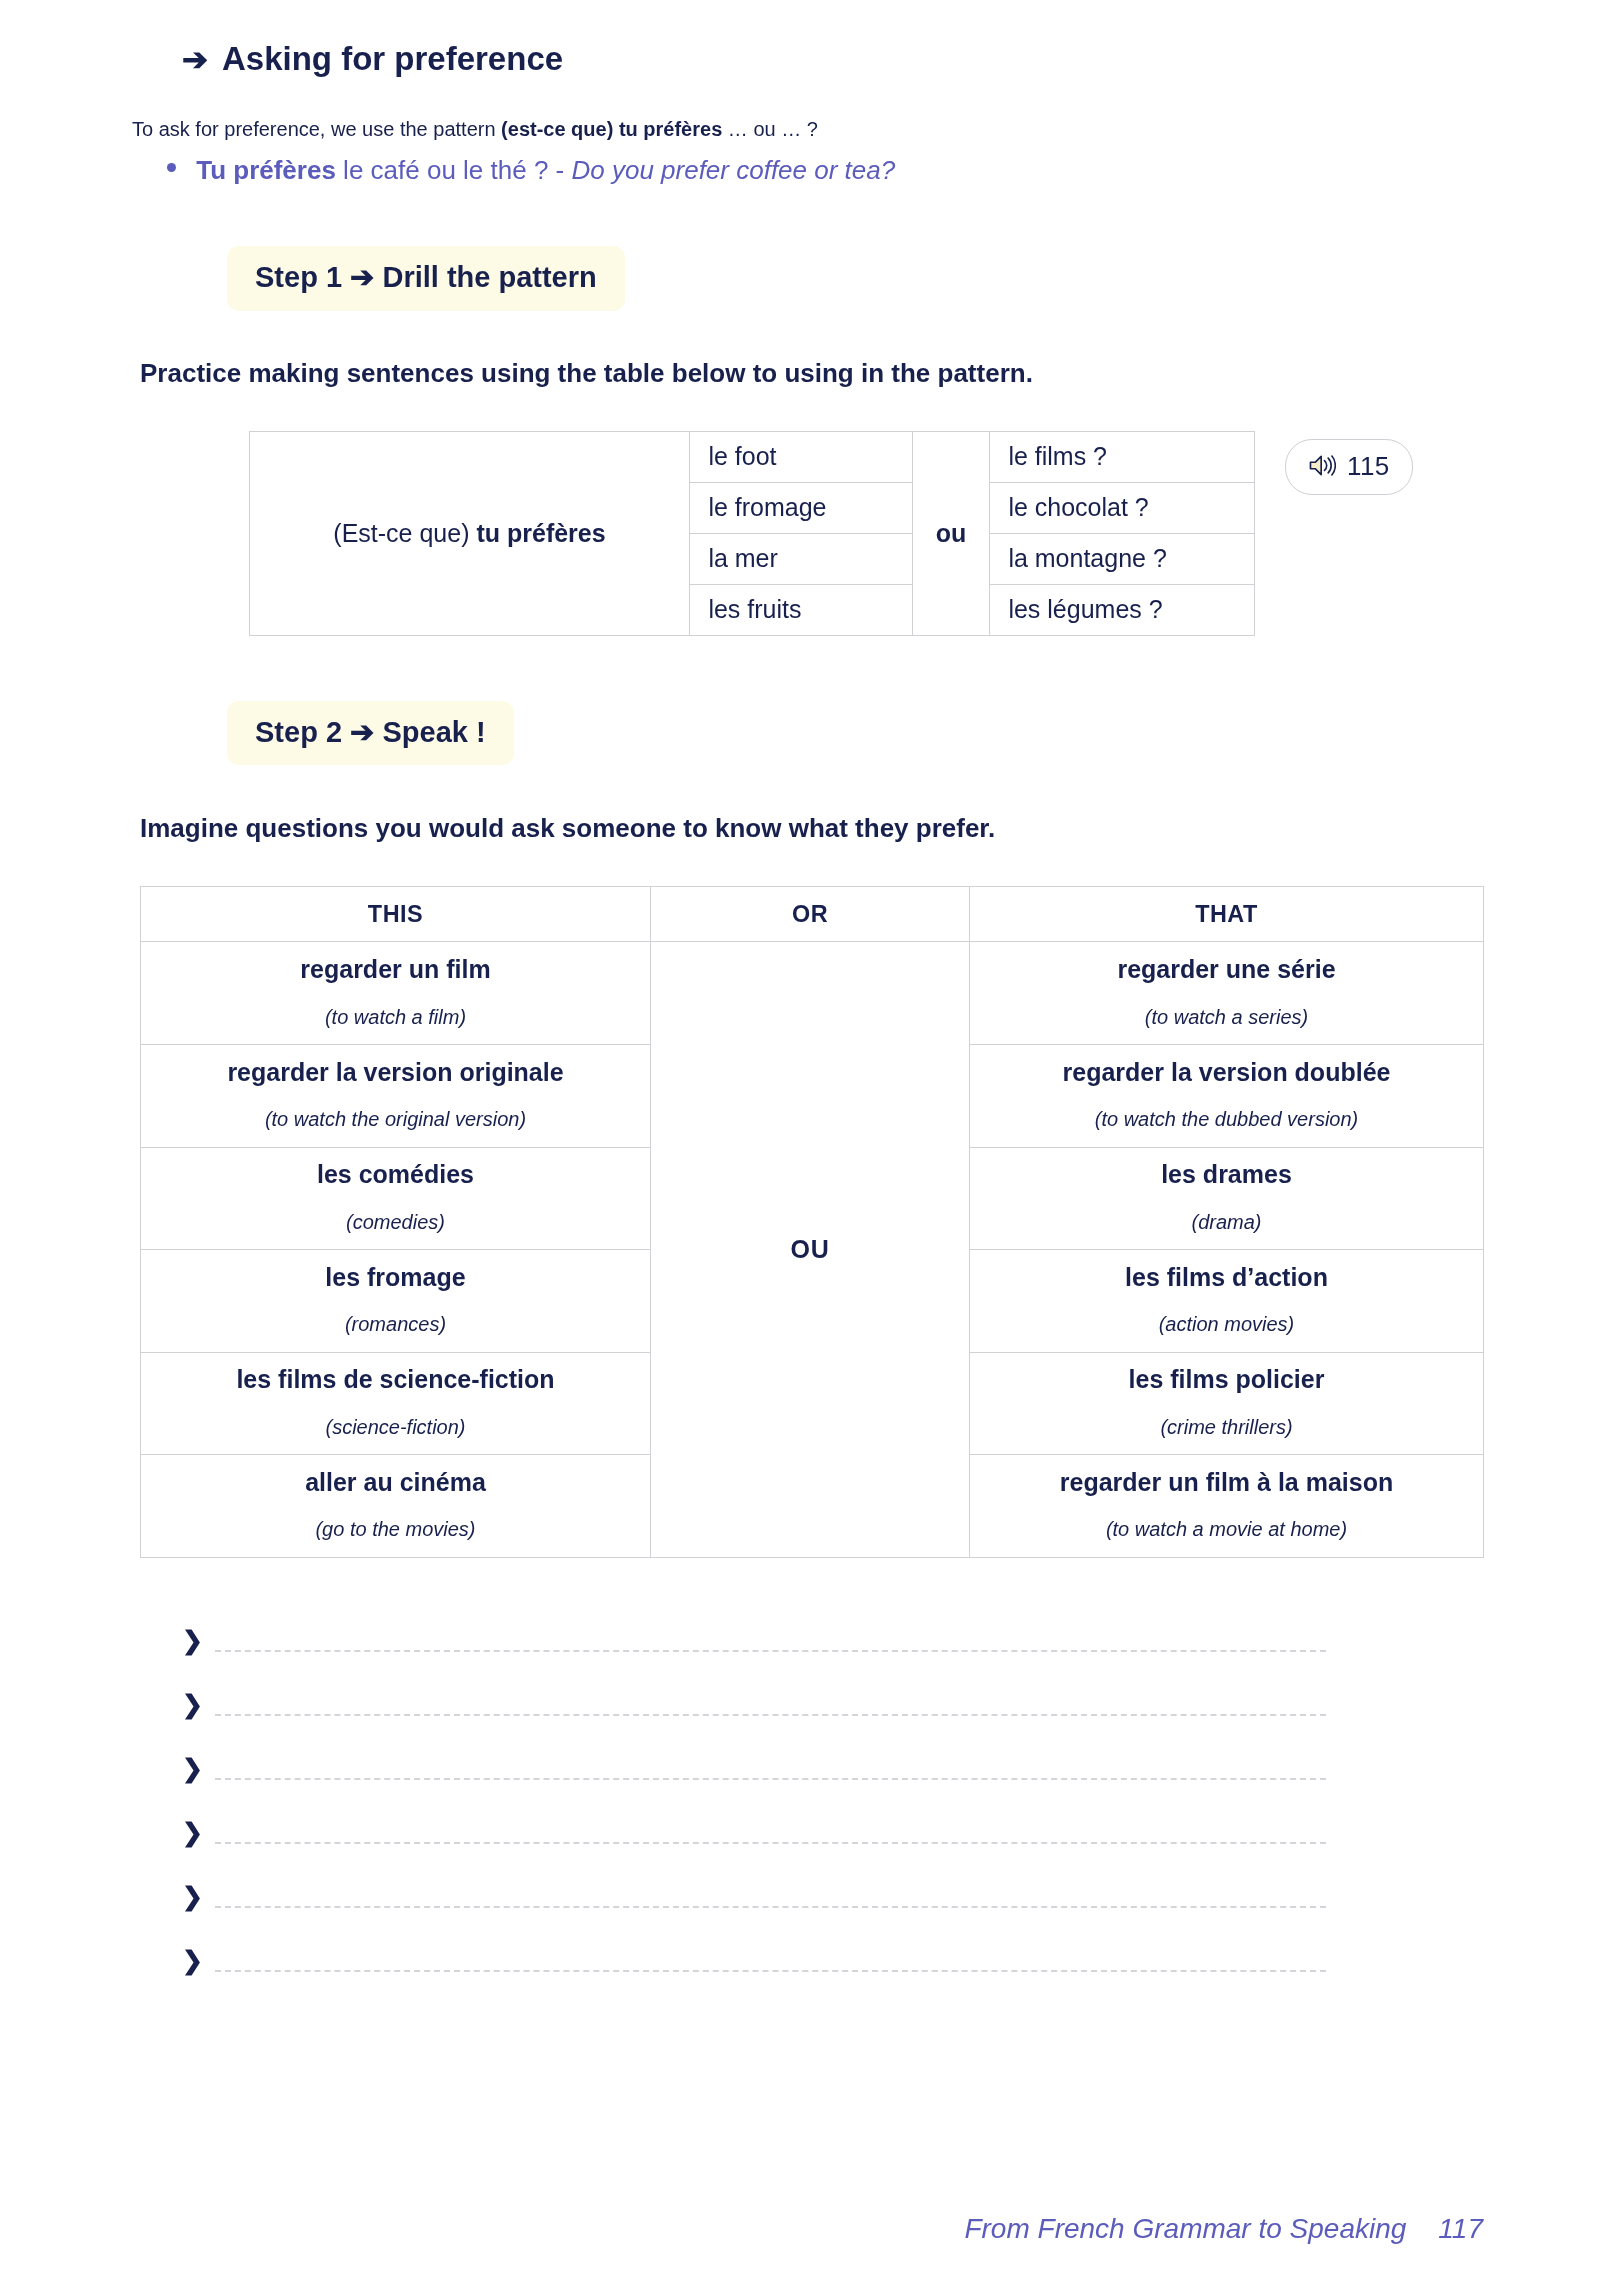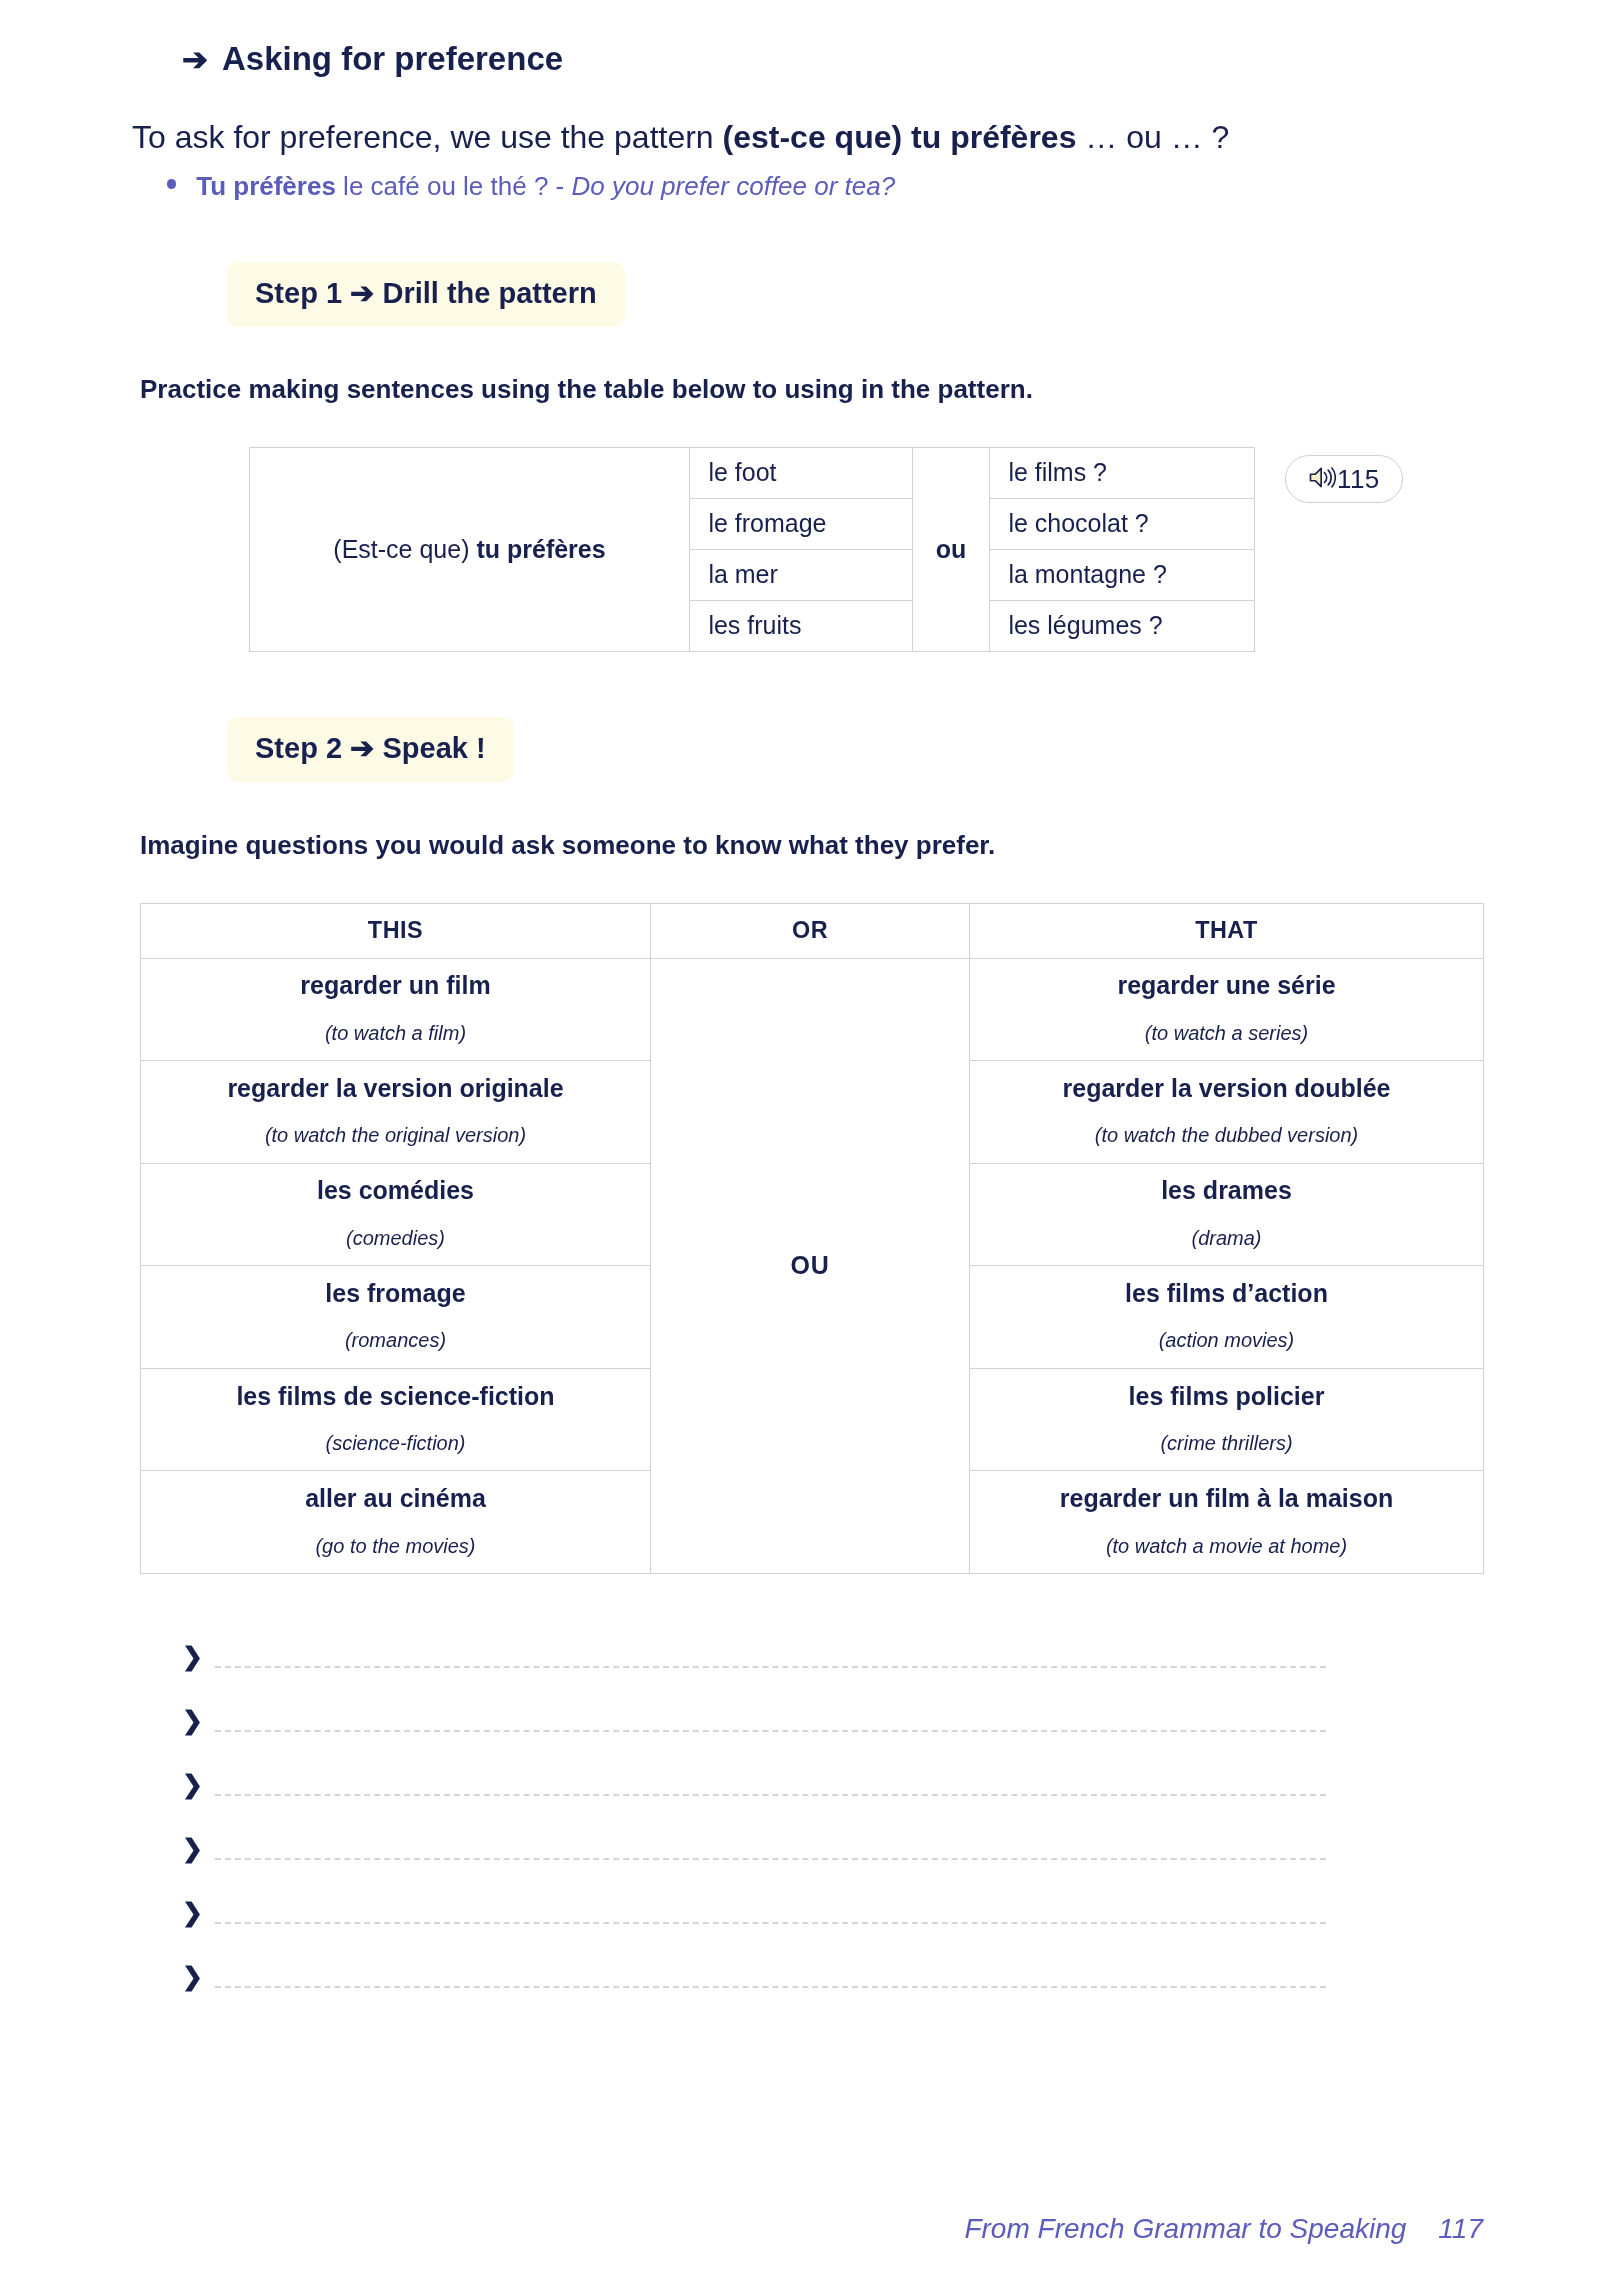--- a/index.html
+++ b/index.html
@@ -56,21 +56,21 @@
     display: flex;
     align-items: baseline;
     gap: 14px;
   }
   .arrow-glyph { font-size: 31px; font-weight: bold; }
 
   
   .intro {
     margin-top: 38px;
     padding-left: 132px;
-    font-size: 32px;
+    font-size: 20px;
     color: #18204d;
     line-height: 1.35;
   }
   .intro b { font-weight: bold; }
 
   .bullet-row {
     margin-top: 12px;
     padding-left: 167px;
     display: flex;
     align-items: baseline;
@@ -148,25 +148,25 @@
     text-align: center;
     vertical-align: middle;
     font-weight: bold;
   }
 
   .audio-badge {
     margin-left: 30px;
     margin-top: 8.3px;
     border: 1.7px solid #cfcfd5;
     border-radius: 27px;
-    height: 48px;
+    height: 56px;
     padding: 0 22px;
     display: flex;
     align-items: center;
-    gap: 1px;
+    gap: 11px;
     box-sizing: border-box;
   }
   .audio-num {
     font-size: 26px;
     color: #18204d;
     letter-spacing: 0.4px;
   }
 
   
   .main-table-wrap {

